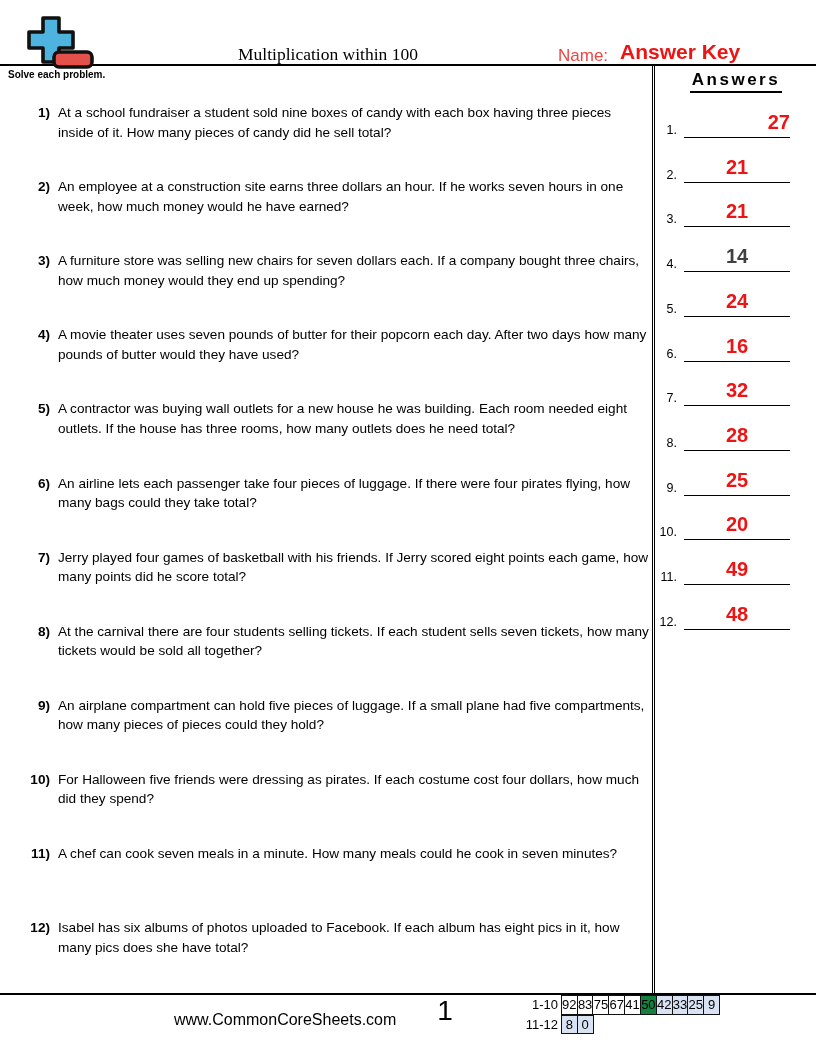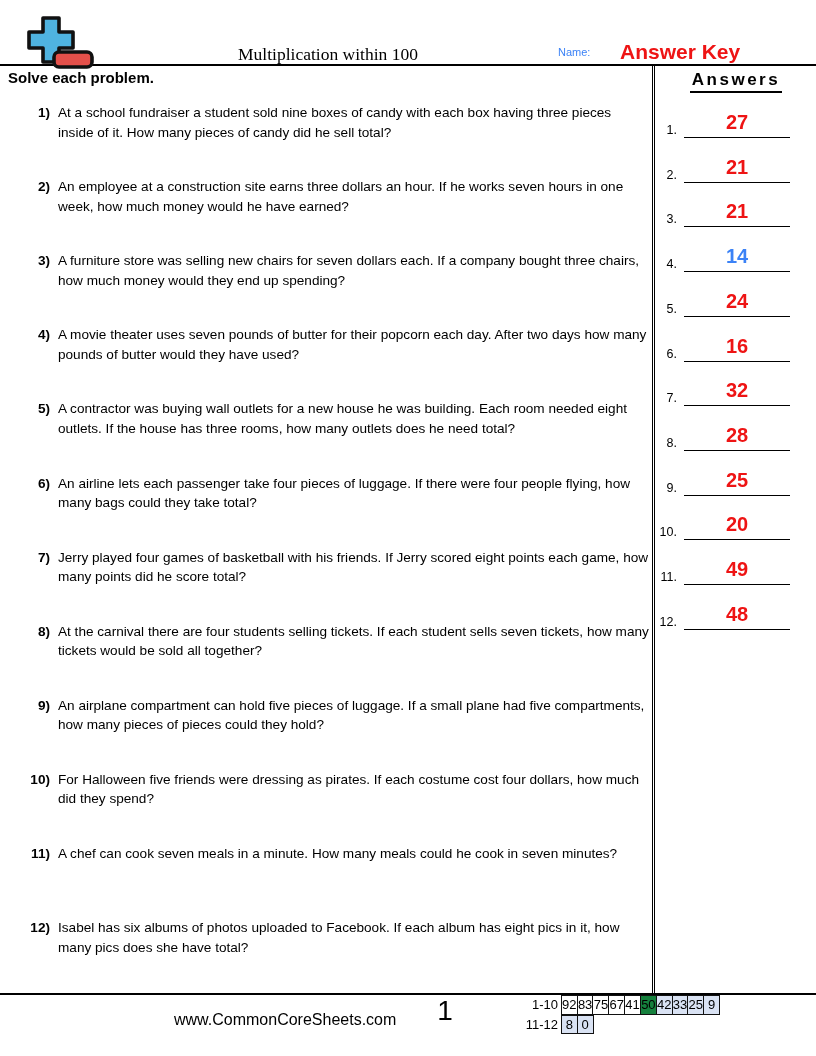--- a/index.html
+++ b/index.html
@@ -12,23 +12,23 @@
     background: #ffffff;
     font-family: "Liberation Sans", sans-serif;
     color: #111;
     overflow: hidden;
   }
 
   
   .header-line { position: absolute; left: 0; top: 64px; width: 816px; height: 2px; background: #000; z-index: 1; }
   .logo { position: absolute; left: 18px; top: 12px; width: 78px; height: 60px; z-index: 2; }
   .ws-title { position: absolute; left: 0; top: 44px; width: 656px; text-align: center; font-size: 17.5px; color: #000; font-family: Liberation Serif, serif; }
-  .name-label { position: absolute; left: 558px; top: 46px; font-size: 11px; color: #3b82f6; }
+  .name-label { position: absolute; left: 558px; top: 46px; font-size: 17px; color: #ef4444; }
   .answer-key { position: absolute; left: 620px; top: 40px; font-size: 21px; font-weight: bold; }
-  .instructions { position: absolute; left: 8px; top: 69px; font-size: 15px; font-weight: bold; color: #000; }
+  .instructions { position: absolute; left: 8px; top: 69px; font-size: 10px; font-weight: bold; color: #000; }
 
   
   .divider {
     position: absolute; left: 652px; top: 66px; height: 928px; width: 2.5px;
     border-left: 1.6px solid #000; border-right: 1.6px solid #000;
   }
 
   
   .problems-list { position: absolute; left: 0; top: 0; width: 656px; height: 1056px; }
   .problem { position: absolute; left: 0; width: 650px; font-size: 13.6px; line-height: 19.5px; color: #000; }
@@ -93,39 +93,39 @@
 
   <div class="divider"></div>
 
   <div class="answers-title-wrap">
     <span class="answers-title">Answers</span>
   </div>
   <div class="answers-list">
       <div class="answer-row" style="top: 108px;">
         <span class="anum">1.</span>
         <span class="aline">
-          <span class="aval" style="color: rgb(238, 20, 20);">27</span>
+          <span class="aval" style="color: rgb(238, 20, 20); text-align: right;">27</span>
         </span>
       </div>
       <div class="answer-row" style="top: 152.7px;">
         <span class="anum">2.</span>
         <span class="aline">
           <span class="aval" style="color: rgb(238, 20, 20);">21</span>
         </span>
       </div>
       <div class="answer-row" style="top: 197.4px;">
         <span class="anum">3.</span>
         <span class="aline">
           <span class="aval" style="color: rgb(238, 20, 20);">21</span>
         </span>
       </div>
       <div class="answer-row" style="top: 242.1px;">
         <span class="anum">4.</span>
         <span class="aline">
-          <span class="aval" style="color: #3b82f6;">14</span>
+          <span class="aval" style="color: #404040;">14</span>
         </span>
       </div>
       <div class="answer-row" style="top: 286.8px;">
         <span class="anum">5.</span>
         <span class="aline">
           <span class="aval" style="color: rgb(238, 20, 20);">24</span>
         </span>
       </div>
       <div class="answer-row" style="top: 331.5px;">
         <span class="anum">6.</span>
@@ -187,21 +187,21 @@
       <div class="problem" style="top: 325.3px;">
         <span class="pnum">4)</span>
         <span class="ptext">A movie theater uses seven pounds of butter for their popcorn each day. After two days how many pounds of butter would they have used?</span>
       </div>
       <div class="problem" style="top: 399.4px;">
         <span class="pnum">5)</span>
         <span class="ptext">A contractor was buying wall outlets for a new house he was building. Each room needed eight outlets. If the house has three rooms, how many outlets does he need total?</span>
       </div>
       <div class="problem" style="top: 473.5px;">
         <span class="pnum">6)</span>
-        <span class="ptext">An airline lets each passenger take four pieces of luggage. If there were four people flying, how many bags could they take total?</span>
+        <span class="ptext">An airline lets each passenger take four pieces of luggage. If there were four pirates flying, how many bags could they take total?</span>
       </div>
       <div class="problem" style="top: 547.6px;">
         <span class="pnum">7)</span>
         <span class="ptext">Jerry played four games of basketball with his friends. If Jerry scored eight points each game, how many points did he score total?</span>
       </div>
       <div class="problem" style="top: 621.7px;">
         <span class="pnum">8)</span>
         <span class="ptext">At the carnival there are four students selling tickets. If each student sells seven tickets, how many tickets would be sold all together?</span>
       </div>
       <div class="problem" style="top: 695.8px;">

